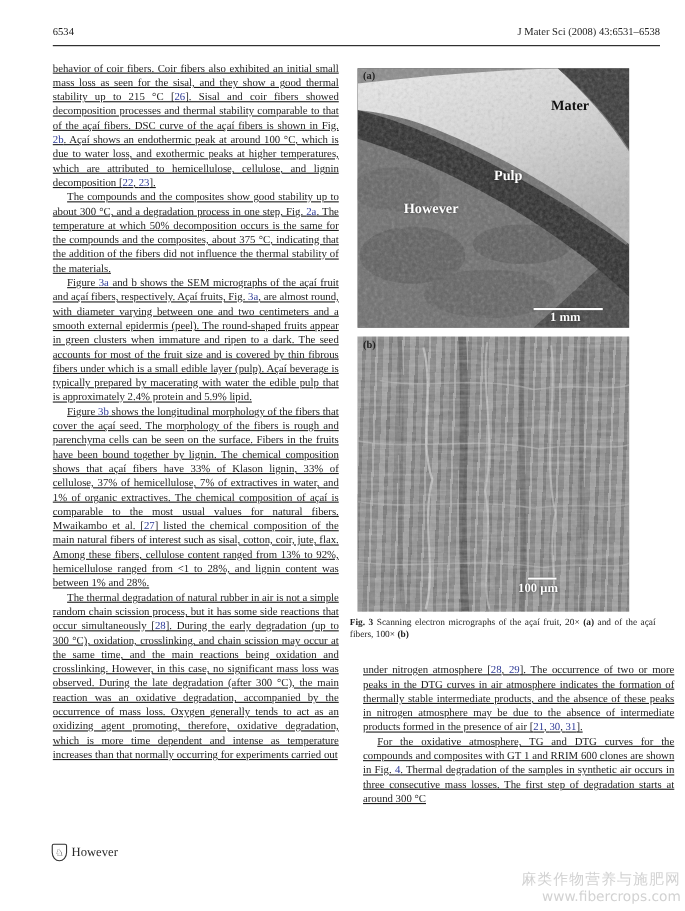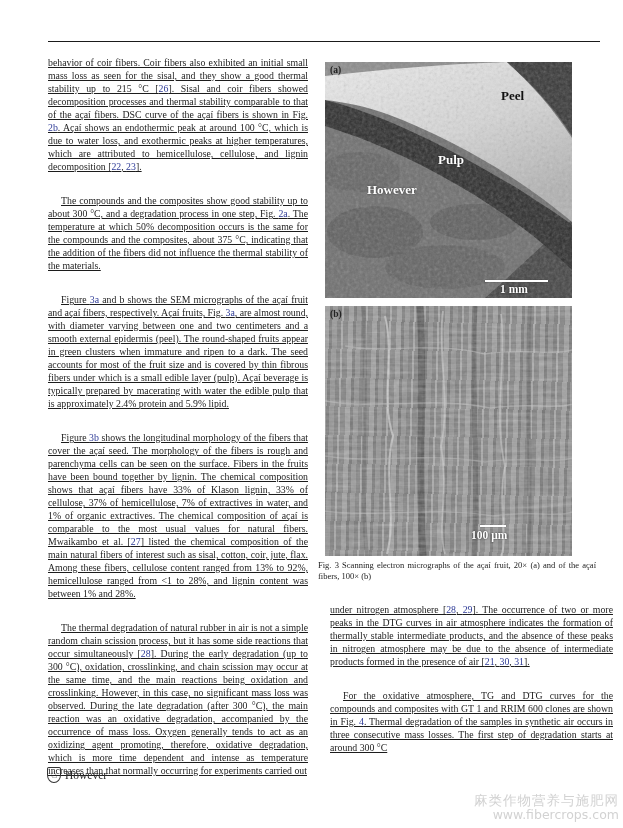--- a/index.html
+++ b/index.html
@@ -7,57 +7,61 @@
         font-family:"Liberation Serif",serif;color:#1c1c1c;}
   
   .header{position:absolute;left:48px;top:24px;width:552px;display:flex;
           justify-content:space-between;font-size:9.6px;}
   .header-rule{position:absolute;left:48px;top:41px;width:552px;border-top:1.2px solid #1a1a1a;}
   
   .col{position:absolute;text-align:justify;font-size:9.8px;line-height:13px;}
   #left-col{left:48px;top:56px;width:260px;}
   #right-col{left:330px;top:603px;width:283px;}
   p.para{margin:0;text-decoration:underline;}
-  p.indent{text-indent:13px;margin-top:21px;}
+  p.indent{text-indent:13px;}
   .cite{color:#2d3a96;}
   
   .figure-wrap{position:absolute;left:325px;top:62px;width:247px;}
   .panel{position:relative;width:247px;overflow:hidden;}
   #panelA{height:236px;background:#6f6f6f;}
   #panelB{height:250px;margin-top:8px;
     background:repeating-linear-gradient(92deg,
       #9b9b9b 0px,#9b9b9b 5px,#6e6e6e 5px,#6e6e6e 8px,
       #8e8e8e 8px,#8e8e8e 13px,#767676 13px,#767676 17px,
       #a5a5a5 17px,#a5a5a5 19px,#7b7b7b 19px,#7b7b7b 24px);}
   .panel svg{position:absolute;left:0;top:0;display:block;}
   .img-label{position:absolute;font-weight:bold;font-family:"Liberation Serif",serif;}
   .panel-letter{font-size:9.5px;color:#222;}
   .lab-dark{color:#111;font-size:13px;}
   .lab-light{color:#fff;font-size:13px;text-shadow:0 0 2px rgba(0,0,0,.6);}
   .scalebar{position:absolute;background:#fff;height:2px;box-shadow:0 0 1px rgba(0,0,0,.7);}
   .scaletext{position:absolute;color:#fff;font-weight:bold;font-size:11.5px;
              font-family:"Liberation Serif",serif;text-shadow:0 0 2px rgba(0,0,0,.8);text-align:right;}
   .caption{position:absolute;left:318px;top:560px;width:278px;font-size:8.5px;
            line-height:11px;text-align:justify;}
-  .caption b{font-weight:normal;}
+  .caption b{font-weight:bold;}
   
   .footer{position:absolute;left:47px;top:767px;display:flex;align-items:center;gap:4px;
           font-size:11.5px;color:#2a2a2a;}
   .shield{display:inline-flex;align-items:center;justify-content:center;width:12px;height:14px;
           border:1px solid #333;border-radius:2px 2px 55% 55%;font-size:9px;line-height:1;color:#333;}
   .watermark{position:absolute;right:4px;top:793px;text-align:right;color:#d2d2d2;
              font-family:"DejaVu Sans",sans-serif;line-height:1.1;}
   .watermark .wm1{font-size:13.5px;letter-spacing:1px;}
   .watermark .wm2{font-size:12.5px;}
 </style>
 </head>
 <body>
 
 <div class="page">
 
+  <div class="header">
+    <span>6534</span>
+    <span>J Mater Sci (2008) 43:6531–6538</span>
+  </div>
   <div class="header-rule"></div>
 
   <div class="col" id="left-col">
       <p class="para">behavior of coir fibers. Coir fibers also exhibited an initial small mass loss as seen for the sisal, and they show a good thermal stability up to 215 °C [<span class="cite">26</span>]. Sisal and coir fibers showed decomposition processes and thermal stability comparable to that of the açaí fibers. DSC curve of the açaí fibers is shown in Fig. <span class="cite">2b</span>. Açaí shows an endothermic peak at around 100 °C, which is due to water loss, and exothermic peaks at higher temperatures, which are attributed to hemicellulose, cellulose, and lignin decomposition [<span class="cite">22</span>, <span class="cite">23</span>].</p>
       <p class="para indent">The compounds and the composites show good stability up to about 300 °C, and a degradation process in one step, Fig. <span class="cite">2a</span>. The temperature at which 50% decomposition occurs is the same for the compounds and the composites, about 375 °C, indicating that the addition of the fibers did not influence the thermal stability of the materials.</p>
       <p class="para indent">Figure <span class="cite">3a</span> and b shows the SEM micrographs of the açaí fruit and açaí fibers, respectively. Açaí fruits, Fig. <span class="cite">3a</span>, are almost round, with diameter varying between one and two centimeters and a smooth external epidermis (peel). The round-shaped fruits appear in green clusters when immature and ripen to a dark. The seed accounts for most of the fruit size and is covered by thin fibrous fibers under which is a small edible layer (pulp). Açaí beverage is typically prepared by macerating with water the edible pulp that is approximately 2.4% protein and 5.9% lipid.</p>
       <p class="para indent">Figure <span class="cite">3b</span> shows the longitudinal morphology of the fibers that cover the açaí seed. The morphology of the fibers is rough and parenchyma cells can be seen on the surface. Fibers in the fruits have been bound together by lignin. The chemical composition shows that açaí fibers have 33% of Klason lignin, 33% of cellulose, 37% of hemicellulose, 7% of extractives in water, and 1% of organic extractives. The chemical composition of açaí is comparable to the most usual values for natural fibers. Mwaikambo et al. [<span class="cite">27</span>] listed the chemical composition of the main natural fibers of interest such as sisal, cotton, coir, jute, flax. Among these fibers, cellulose content ranged from 13% to 92%, hemicellulose ranged from &lt;1 to 28%, and lignin content was between 1% and 28%.</p>
       <p class="para indent">The thermal degradation of natural rubber in air is not a simple random chain scission process, but it has some side reactions that occur simultaneously [<span class="cite">28</span>]. During the early degradation (up to 300 °C), oxidation, crosslinking, and chain scission may occur at the same time, and the main reactions being oxidation and crosslinking. However, in this case, no significant mass loss was observed. During the late degradation (after 300 °C), the main reaction was an oxidative degradation, accompanied by the occurrence of mass loss. Oxygen generally tends to act as an oxidizing agent promoting, therefore, oxidative degradation, which is more time dependent and intense as temperature increases than that normally occurring for experiments carried out</p>
     </div>
 
@@ -89,22 +93,22 @@
 
         <path d="M0,12 C60,5 120,0 182,0 C206,22 228,46 247,76 L247,160 C200,120 132,78 62,52 C40,44 18,40 0,38 Z" fill="url(#peelGrad)"></path>
 
         <path d="M182,0 L247,0 L247,74 C229,45 206,21 182,0 Z" fill="#383838"></path>
 
         <path d="M0,0 L182,0 C120,2 60,7 0,14 Z" fill="#8b8b8b"></path>
 
         <rect width="247" height="236" filter="url(#noiseA)" opacity="0.30"></rect>
       </svg>
       <span class="img-label panel-letter" style="left:5px;top:3px;">(a)</span>
-      <span class="img-label lab-dark" style="left:176px;top:26px;">Peel</span>
-      <span class="img-label lab-light" style="left:113px;top:90px;">Pulp</span>
+      <span class="img-label lab-dark" style="left:176px;top:26px;">Mater</span>
+      <span class="img-label lab-light" style="left:124px;top:90px;">Pulp</span>
       <span class="img-label lab-light" style="left:42px;top:120px;">However</span>
       <span class="scalebar" style="left:160px;top:218px;width:63px;"></span>
       <span class="scaletext" style="left:175px;top:221px;">1 mm</span>
     </div>
 
     <div class="panel" id="panelB">
       <svg width="247" height="250" viewBox="0 0 247 250">
         <defs>
           <filter id="noiseB" x="0" y="0" width="100%" height="100%">
             <feTurbulence type="fractalNoise" baseFrequency="0.02 0.28" numOctaves="4" seed="11"></feTurbulence>

